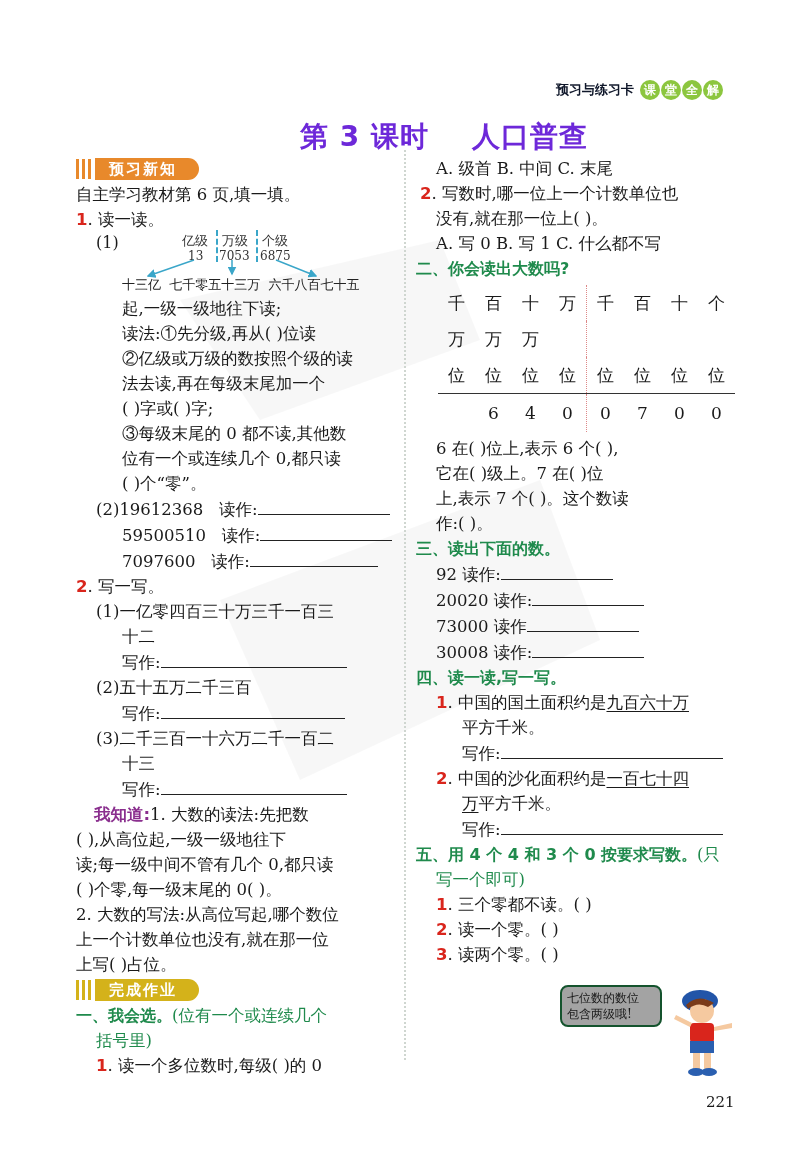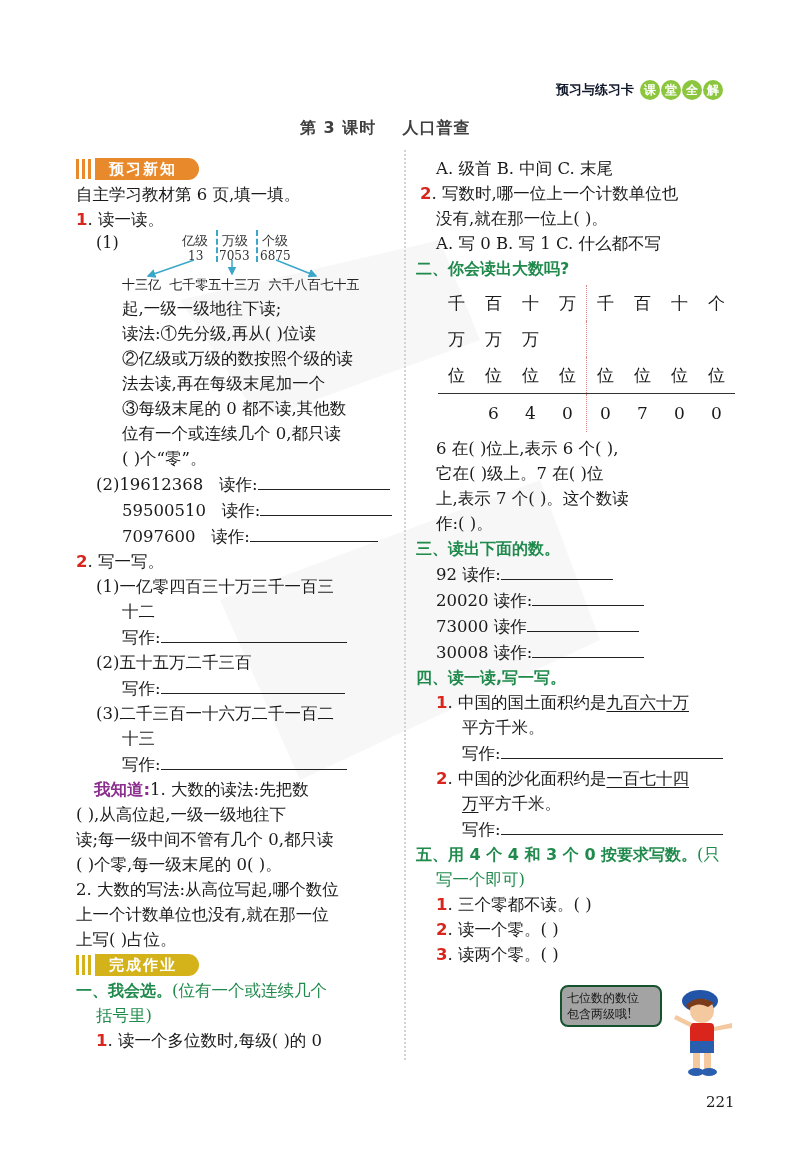--- a/index.html
+++ b/index.html
@@ -8,21 +8,21 @@
   .page { position: absolute; left: 0; top: 0; width: 809px; height: 1153px; }
 
   .header-right { position: absolute; left: 556px; top: 80px; display: flex; align-items: center; gap: 6px; }
   .header-label { font-family: "DejaVu Sans", "Liberation Sans", sans-serif; font-size: 13px; font-weight: bold; color: #0f172a; }
   .header-badge { display: flex; gap: 1px; }
   .header-badge span { display: inline-block; width: 20px; height: 20px; border-radius: 50%;
      background: #8cc63f; color: #fff; font-family: "DejaVu Sans", sans-serif; font-size: 12px;
      font-weight: bold; text-align: center; line-height: 20px; }
 
   .lesson-title { position: absolute; left: 300px; top: 118px; font-family: "DejaVu Sans", "Liberation Sans", sans-serif;
-     font-size: 16px; font-weight: bold; color: #404040; letter-spacing: 1px; white-space: pre; }
+     font-size: 28px; font-weight: bold; color: #6d28d9; letter-spacing: 1px; white-space: pre; }
 
   .col { position: absolute; font-size: 16.5px; line-height: 25px; }
   .col-left { left: 76px; top: 156px; width: 320px; }
   .col-right { left: 416px; top: 156px; width: 322px; }
   .divider { position: absolute; left: 404px; top: 150px; height: 910px; border-left: 2px dotted #cfd6d0; }
 
   .section-tag { display: flex; align-items: center; height: 22px; margin: 2px 0 2px 0; }
   .section-tag .bars { display: flex; gap: 3px; margin-right: 4px; }
   .section-tag .bars i { display: block; width: 3px; height: 20px; }
   .section-tag .pill { height: 22px; padding: 0 22px 0 14px; border-radius: 0 12px 12px 0; color: #fff;
@@ -116,20 +116,21 @@
         <line x1="156" y1="28" x2="156" y2="42" stroke="#3aa6c9" stroke-width="1.5" marker-end="url(#ah)"></line>
         <line x1="200" y1="28" x2="240" y2="44" stroke="#3aa6c9" stroke-width="1.5" marker-end="url(#ah)"></line>
       </svg>
       <span class="reading">十三亿  七千零五十三万  六千八百七十五</span>
     </div>
 
     <div class="indent2 line">起,一级一级地往下读;</div>
     <div class="indent2 line">读法:①先分级,再从(        )位读</div>
     <div class="indent2 line">②亿级或万级的数按照个级的读</div>
     <div class="indent2 line">法去读,再在每级末尾加一个</div>
+    <div class="indent2 line">(        )字或(        )字;</div>
     <div class="indent2 line">③每级末尾的 0 都不读,其他数</div>
     <div class="indent2 line">位有一个或连续几个 0,都只读</div>
     <div class="indent2 line">(        )个“零”。</div>
 
     <div class="indent1 line">
       <span>(2)</span><span>19612368</span>
       &nbsp;&nbsp;<span>读作:</span><span class="blank" style="width:132px"></span>
     </div>
     <div class="indent2 line">
       <span>59500510</span>

